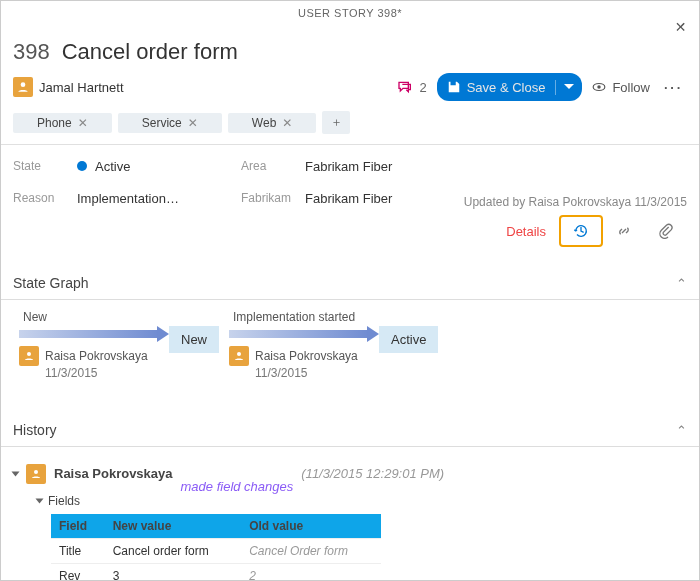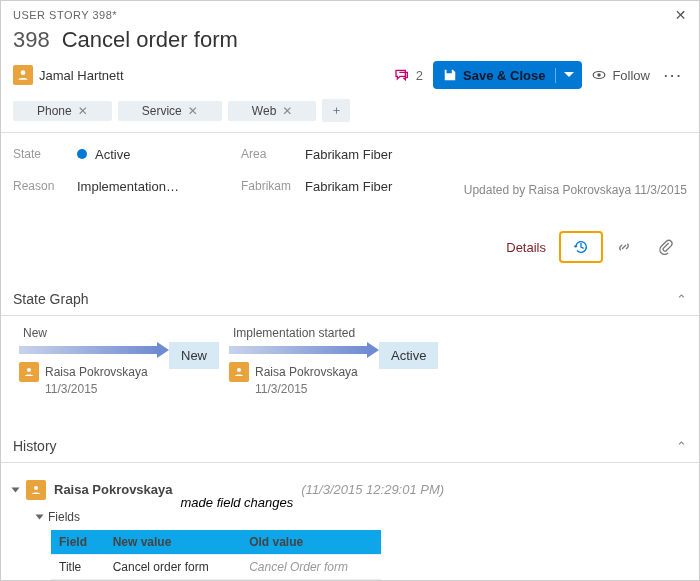--- a/index.html
+++ b/index.html
@@ -1,64 +1,64 @@
 <!DOCTYPE html>
 <html><head>
 <meta charset="utf-8">
 <style>
   * { box-sizing: border-box; font-family: "Segoe UI", Arial, sans-serif; }
   body { margin: 0; padding: 0; background: #fff; color: #333; font-size: 13px; }
   .frame { width: 700px; height: 581px; border: 1px solid #ccc; position: relative; overflow: hidden; }
-  .topbar { display: flex; align-items: center; padding: 6px 12px 0 12px; color: #666; font-size: 11px; letter-spacing: .5px; }
+  .topbar { display: flex; align-items: center; padding: 6px 12px 0 12px; color: #666; font-size: 11px; letter-spacing: .5px; flex-direction: column; }
   .topbar .type { flex: 0 0 auto; }
   .topbar .close { margin-left: auto; cursor: pointer; font-size: 14px; color: #555; }
   .titlebar { display: flex; align-items: baseline; padding: 4px 12px 8px 12px; gap: 12px; }
   .titlebar .wid { font-size: 22px; color: #555; }
   .titlebar .wtitle { font-size: 22px; color: #333; }
   .row-actions { display: flex; align-items: center; padding: 0 12px 10px 12px; gap: 10px; }
   .avatar { width: 20px; height: 20px; background: #e8a33d; border-radius: 2px; display:inline-flex; align-items:center; justify-content:center; color:#fff; font-size:10px; }
   .assignee { display:flex; align-items:center; gap:6px; }
   .spacer { flex: 1; }
   .discussion { display:flex; align-items:center; gap:6px; color:#666; }
   .discussion svg { width:16px; height:16px; }
-  .save-btn { background:#0078d4; color:#0f172a; display:flex; align-items:center; height:28px; border-radius:4px;font-weight:bold; }
+  .save-btn { background:#0078d4; color:#e5e5e5; display:flex; align-items:center; height:28px; border-radius:12px; }
   .save-btn .lbl { padding:0 10px; display:flex; align-items:center; gap:6px; cursor:pointer; }
   .save-btn .caret { border-left:1px solid rgba(255,255,255,.4); padding:0 8px; cursor:pointer; }
   .follow { display:flex; align-items:center; gap:6px; color:#555; cursor:pointer; }
   .more { color:#555; cursor:pointer; letter-spacing:2px; font-weight:bold; padding:0 4px; }
   .tags { display:flex; align-items:center; gap:6px; padding:0 12px 10px 12px; }
   .tag { background:#eaeff3; color:#444; display:flex; align-items:center; gap:6px; padding:3px 24px; border-radius:2px; font-size:12px; }
   .tag .x { color:#888; cursor:pointer; }
   .tag.add { padding:3px 8px; cursor:pointer; color:#666; }
   .hr { border-top:1px solid #e0e0e0; margin:0; }
   .state-wrap { display:flex; align-items:center; gap:8px; }
   .dot { width:10px; height:10px; border-radius:50%; background:#0078d4; }
   .tabbar { display:flex; justify-content:flex-end; align-items:center; padding:6px 12px 0 12px; gap:0; }
-  .tabbar .tab { padding:6px 12px; color:#7f1d1d; cursor:pointer; border:1px solid transparent;margin-top:28px; }
+  .tabbar .tab { padding:6px 12px; color:#ef4444; cursor:pointer; border:1px solid transparent; }
   .tabbar .tab.active { border:2px solid #f2a100; border-radius:4px; }
   .tabbar .tab svg { width:16px; height:16px; display:block; }
   .section-head { display:flex; align-items:center; padding:8px 12px; border-bottom:1px solid #ddd; margin-top:20px; }
   .section-head .title { font-size:14px; color:#444; }
   .section-head .chev { margin-left:auto; color:#888; cursor:pointer; }
   .state-graph { padding:10px 18px 14px 18px; }
   .sg-row { display:flex; align-items:flex-start; }
   .sg-col { display:flex; flex-direction:column; align-items:center; }
   .sg-arrow-block { width:150px; }
   .sg-arrow-block .albl { font-size:12px; color:#555; padding-left:4px; height:16px; }
   .sg-arrow { height:16px; position:relative; }
   .sg-arrow .bar { position:absolute; left:0; right:10px; top:4px; height:8px; background:linear-gradient(to right,#c7d3ec,#6f8bd1); }
   .sg-arrow .head { position:absolute; right:0; top:0; width:0; height:0; border-top:8px solid transparent; border-bottom:8px solid transparent; border-left:12px solid #6f8bd1; }
   .sg-statebox { background:#d6e9f5; color:#333; padding:6px 12px; margin-top:16px; }
   .sg-person { display:flex; align-items:center; gap:6px; margin-top:4px; font-size:12px; color:#555; }
   .sg-date { font-size:12px; color:#777; margin-left:26px; }
   .history { padding:6px 12px 12px 12px; }
   .hist-entry { display:flex; align-items:center; gap:8px; }
   .tri { display:inline-block; width:0; height:0; border-top:4px solid transparent; border-bottom:4px solid transparent; border-left:5px solid #666; transform:rotate(90deg); }
   .hist-entry .who { font-weight:600; color:#444; }
-  .hist-entry .what { font-style:italic; color:#000000;margin-top:26px; }
+  .hist-entry .what { font-style:italic; color:#8b5cf6;margin-top:26px; }
   .hist-entry .when { font-style:italic; color:#999; }
   .fields-blk { margin-left:24px; }
   .fields-blk .flabel { display:flex; align-items:center; gap:6px; font-size:12px; color:#444; }
   table.fields { margin-top:6px; border-collapse:collapse; width:330px; margin-left:14px; }
   table.fields th { background:#0ea5e9; color:#444; font-weight:600; text-align:left; padding:5px 8px; font-size:12px; }
   table.fields td { padding:5px 8px; font-size:12px; border-top:1px solid #eee; }
   table.fields td.old { color:#999; font-style:italic; }
   .meta-wrap { display:flex; padding:10px 12px 0 12px; }
   .meta-left { display:grid; grid-template-columns:60px 160px 60px 140px; row-gap:10px; column-gap:4px; align-items:center; }
   .meta-left .lbl { color:#999; font-size:12px; }

